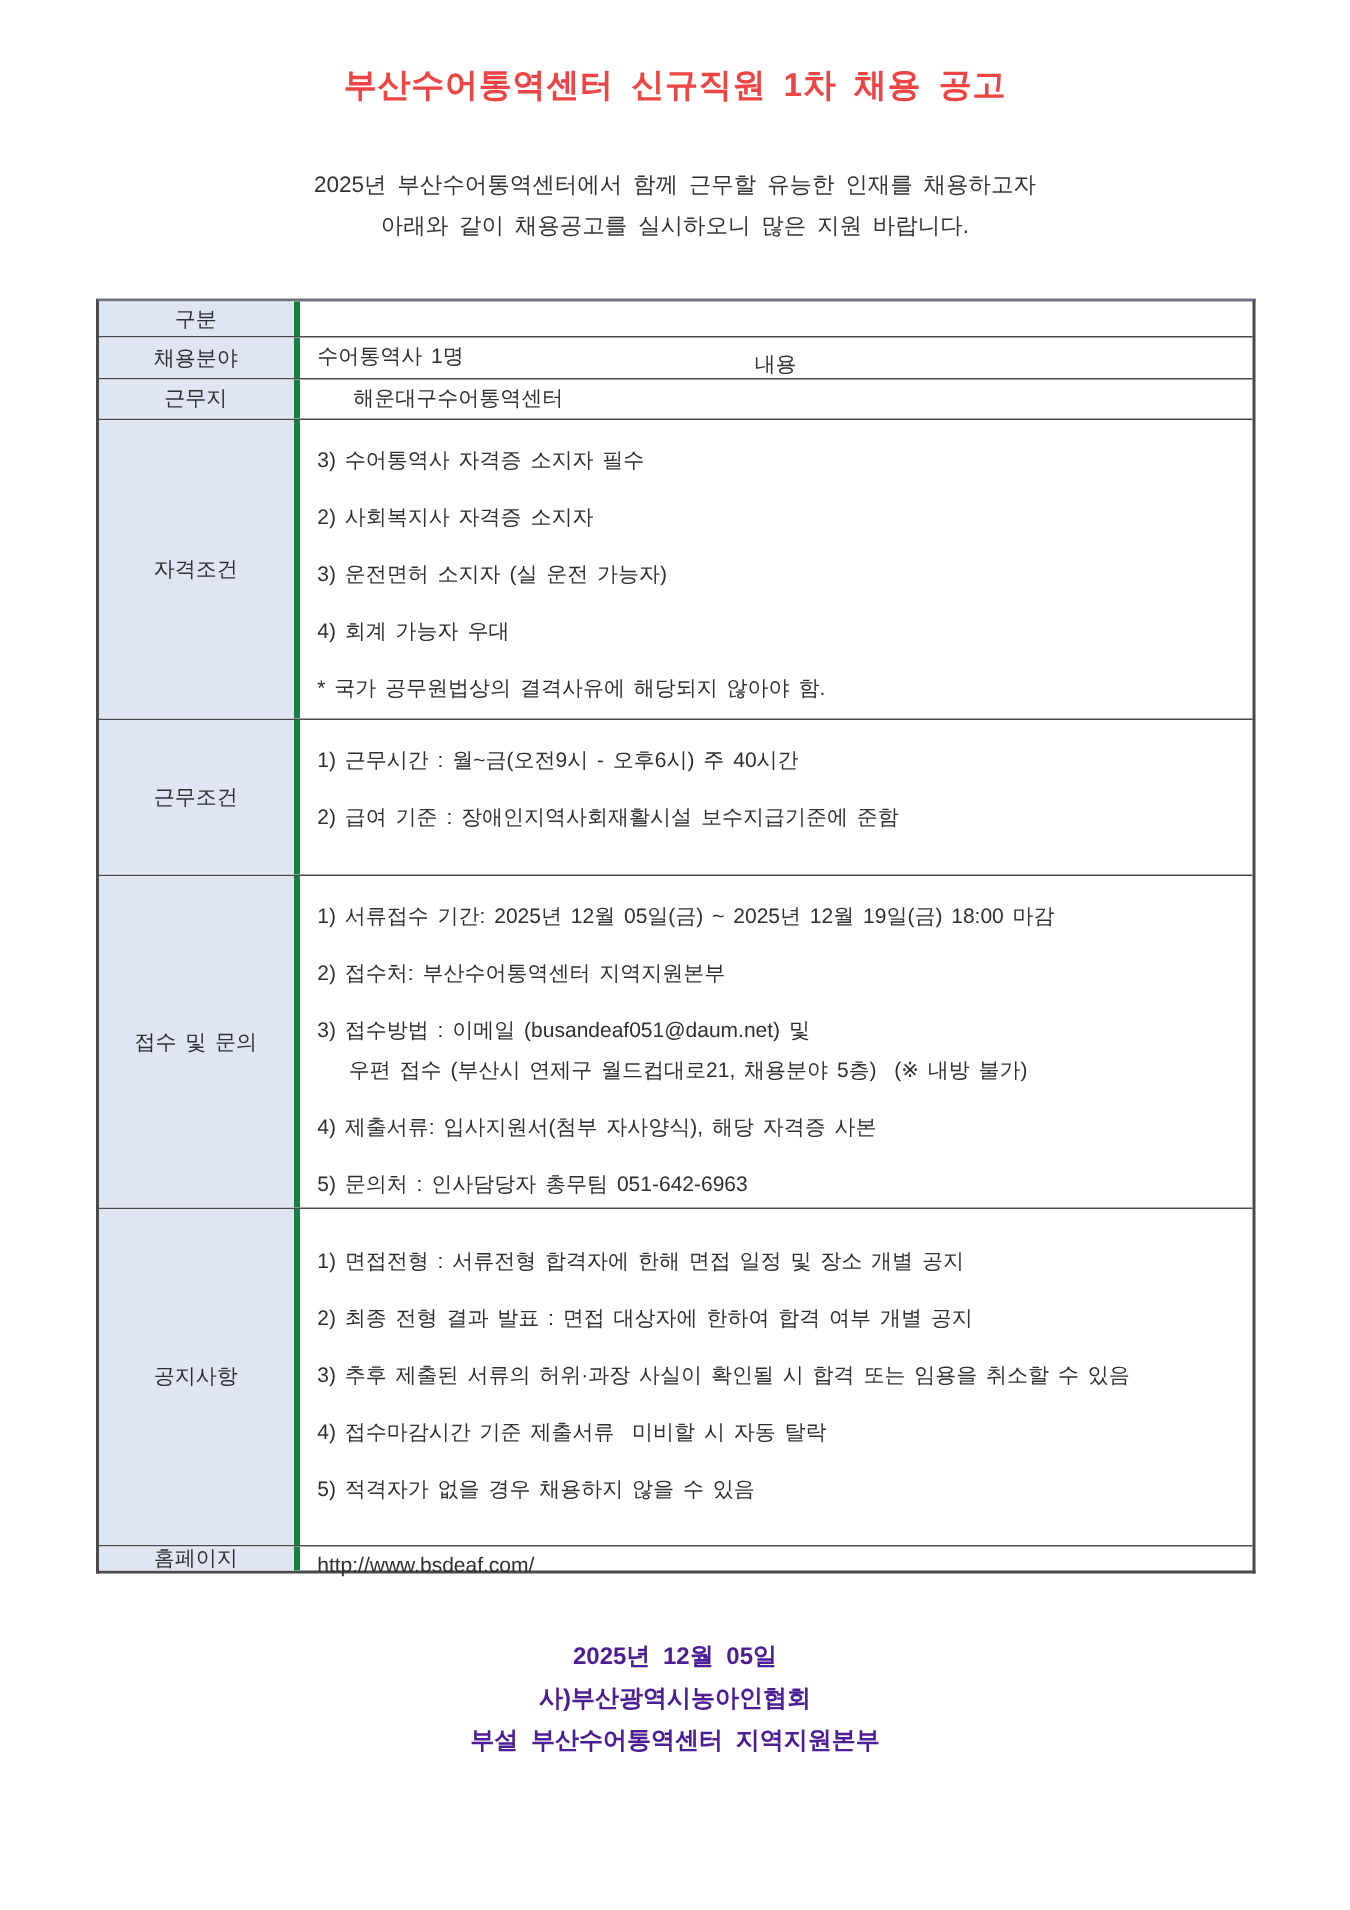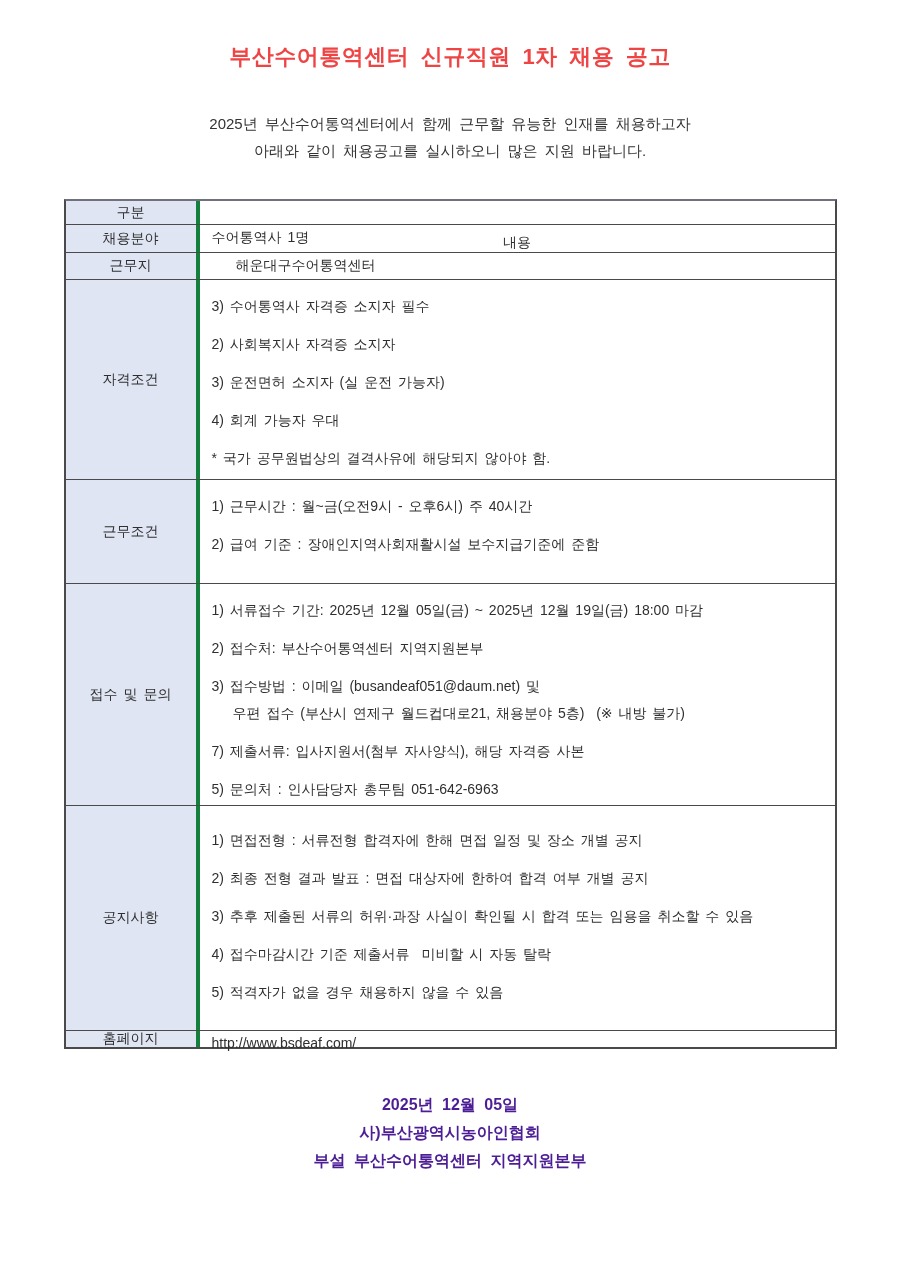--- a/index.html
+++ b/index.html
@@ -154,21 +154,21 @@
     </div>
   </div>
 
   <div class="t-row rh-4">
     <div class="t-label">접수 및 문의</div>
     <div class="t-content multi">
       <div class="line">1) 서류접수 기간: 2025년 12월 05일(금) ~ 2025년 12월 19일(금) 18:00 마감</div>
       <div class="line">2) 접수처: 부산수어통역센터 지역지원본부</div>
       <div class="line">3) 접수방법 : 이메일 (busandeaf051@daum.net) 및</div>
       <div class="line cont">우편 접수 (부산시 연제구 월드컵대로21, 채용분야 5층)  (※ 내방 불가)</div>
-      <div class="line">7) 제출서류: 입사지원서(첨부 자사양식), 해당 자격증 사본</div>
+      <div class="line">4) 제출서류: 입사지원서(첨부 자사양식), 해당 자격증 사본</div>
       <div class="line">5) 문의처 : 인사담당자 총무팀 051-642-6963</div>
     </div>
   </div>
 
   <div class="t-row rh-5">
     <div class="t-label">공지사항</div>
     <div class="t-content multi deep">
       <div class="line">1) 면접전형 : 서류전형 합격자에 한해 면접 일정 및 장소 개별 공지</div>
       <div class="line">2) 최종 전형 결과 발표 : 면접 대상자에 한하여 합격 여부 개별 공지</div>
       <div class="line">3) 추후 제출된 서류의 허위·과장 사실이 확인될 시 합격 또는 임용을 취소할 수 있음</div>

